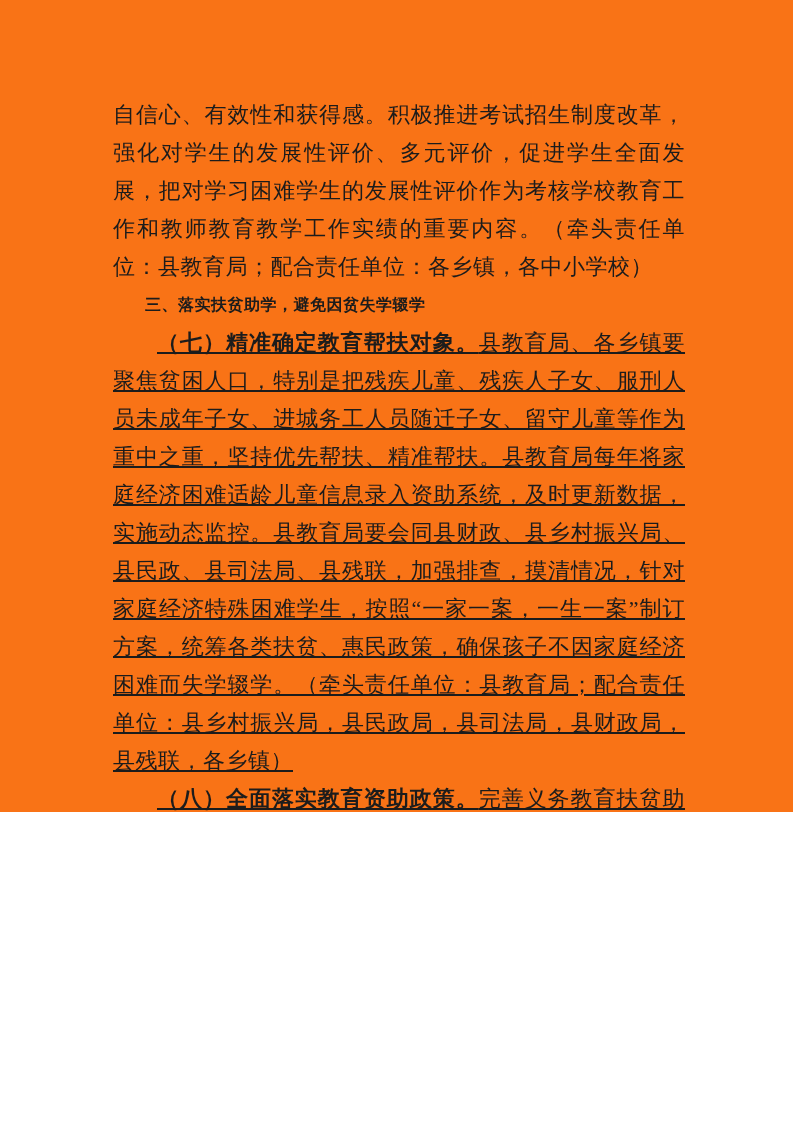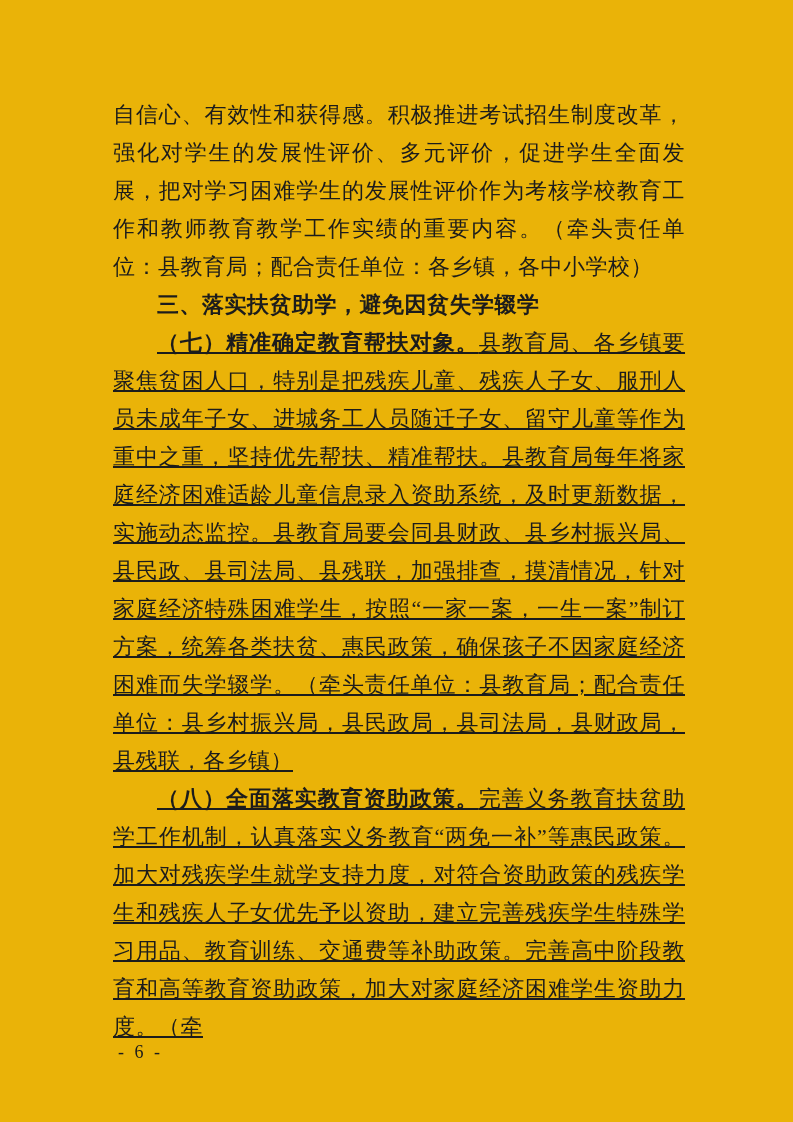--- a/index.html
+++ b/index.html
@@ -3,22 +3,22 @@
 <meta charset="utf-8">
 <style>
   html, body {
     margin: 0;
     padding: 0;
     background: #ffffff;
   }
   .page {
     position: relative;
     width: 793px;
-    height: 1122px;
-    background: #eab308;
+    height: 812px;
+    background: #f97316;
     overflow: hidden;
     color: #1c1c1c;
   }
   .doc-body {
     position: absolute;
     left: 113px;
     top: 96px;
     width: 572px;
     font-family: "Liberation Serif", serif;
     font-size: 22px;
@@ -32,21 +32,21 @@
   }
   .para-indent {
     text-indent: 2em;
     text-decoration: underline;
   }
   .section-heading {
     margin: 0;
     padding: 0;
     text-indent: 2em;
     font-weight: 700;
-    font-size: 22px;
+    font-size: 16px;
     line-height: 38px;
     font-family: "Liberation Sans", sans-serif;
   }
   .lead-bold {
     font-weight: 700;
   }
   .page-footer {
     position: absolute;
     left: 118px;
     top: 1040px;

